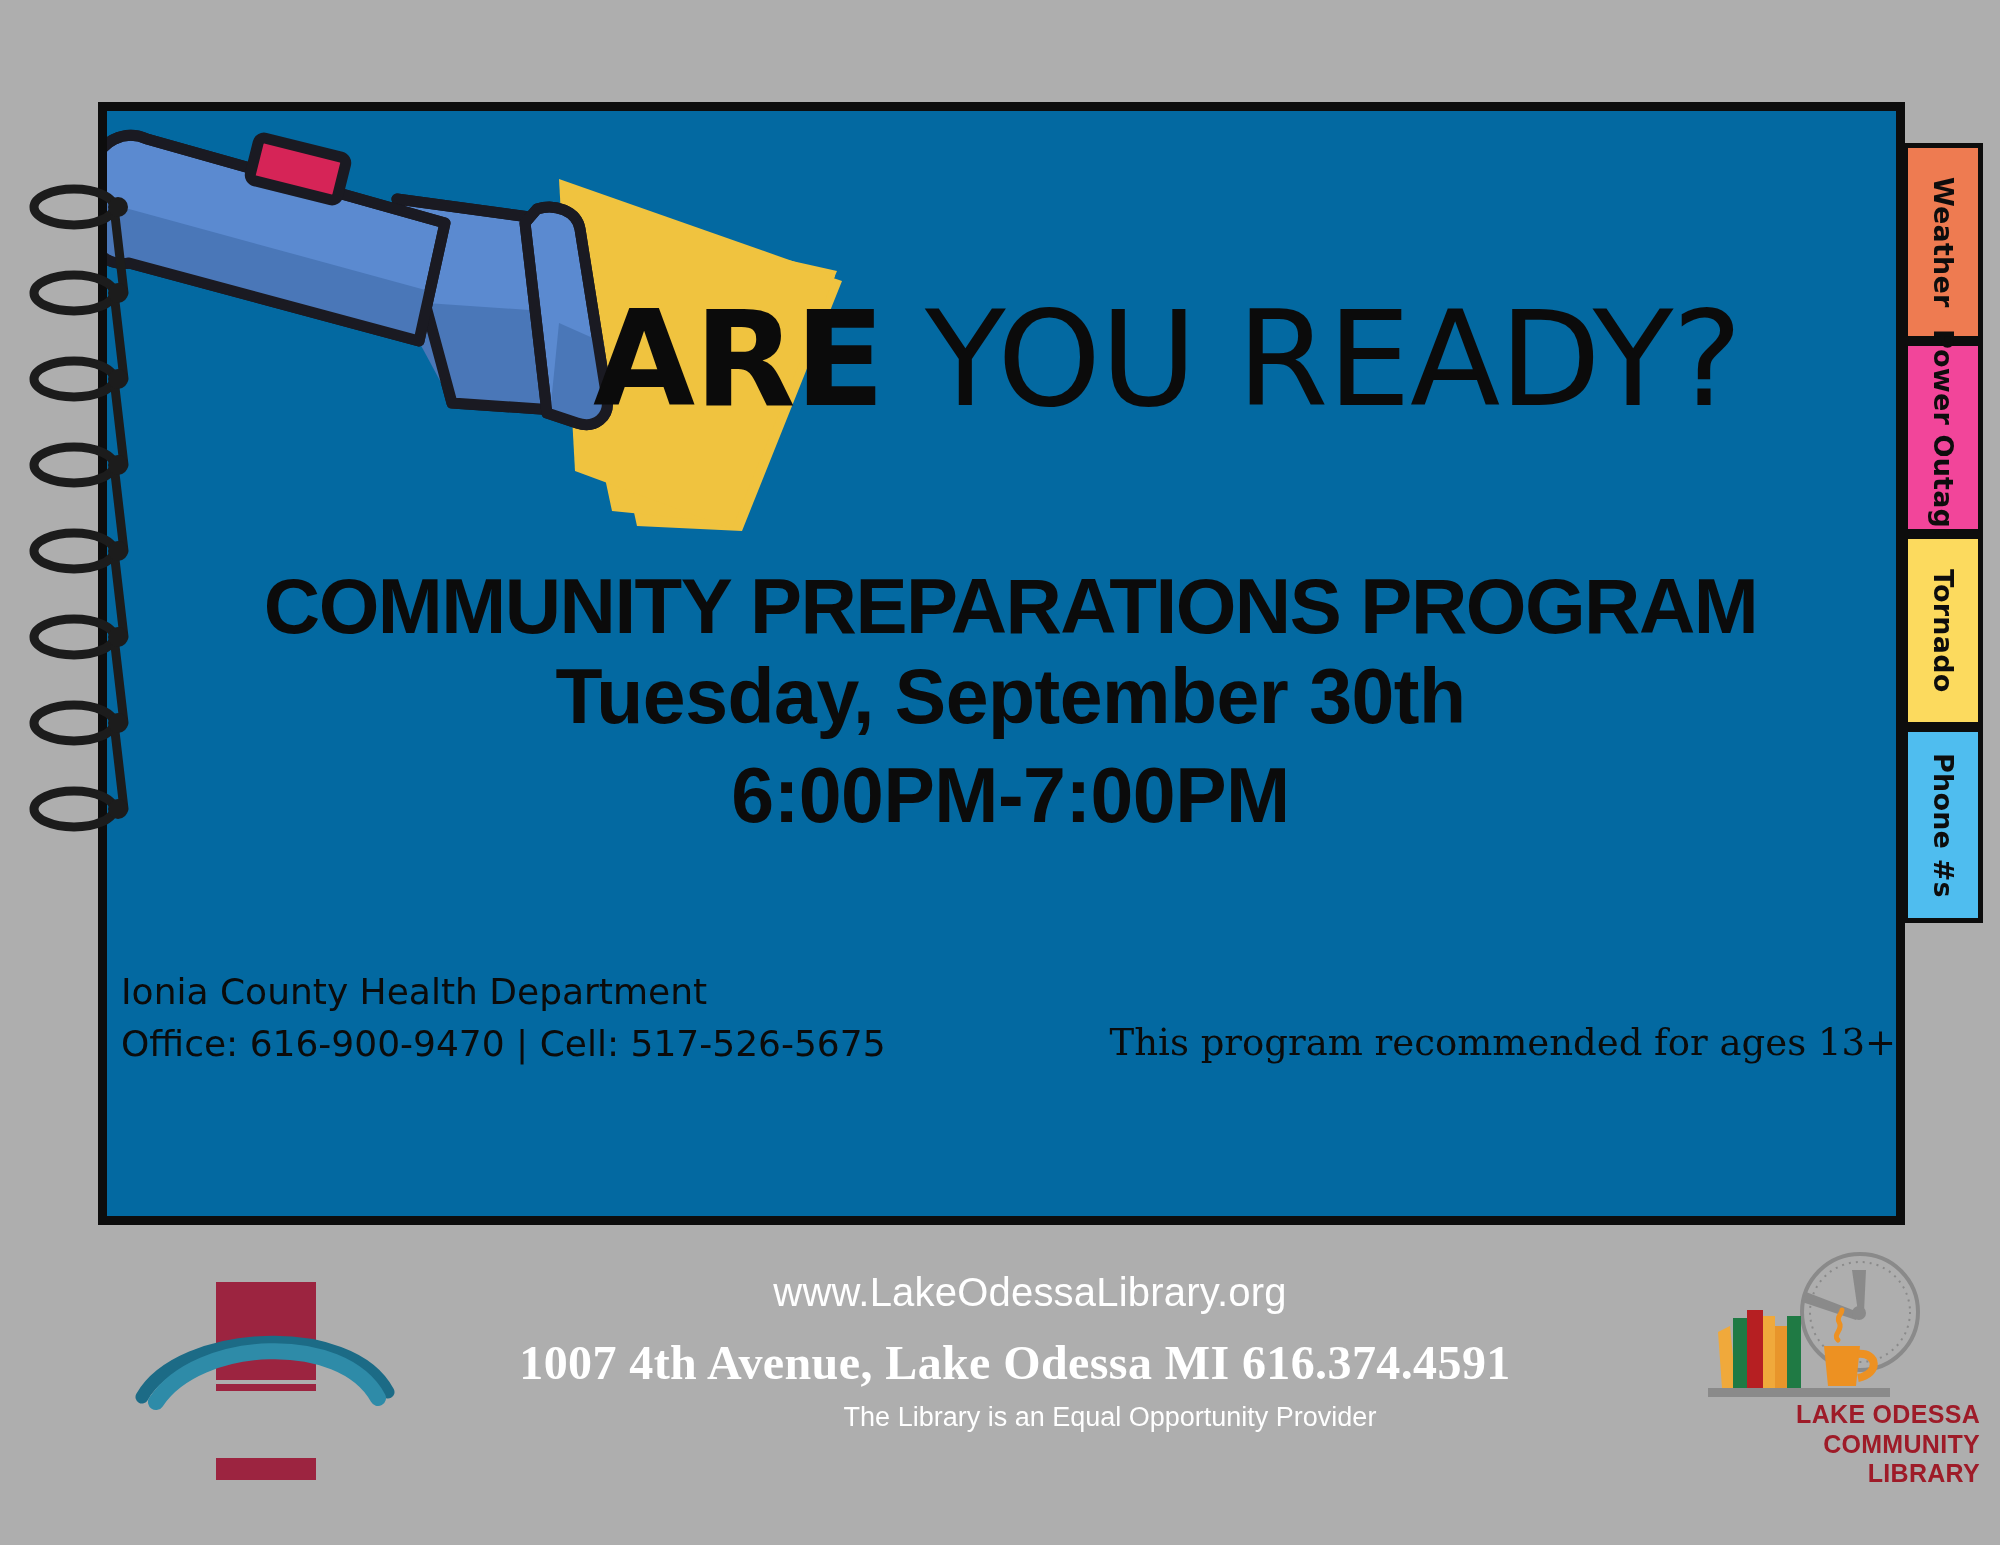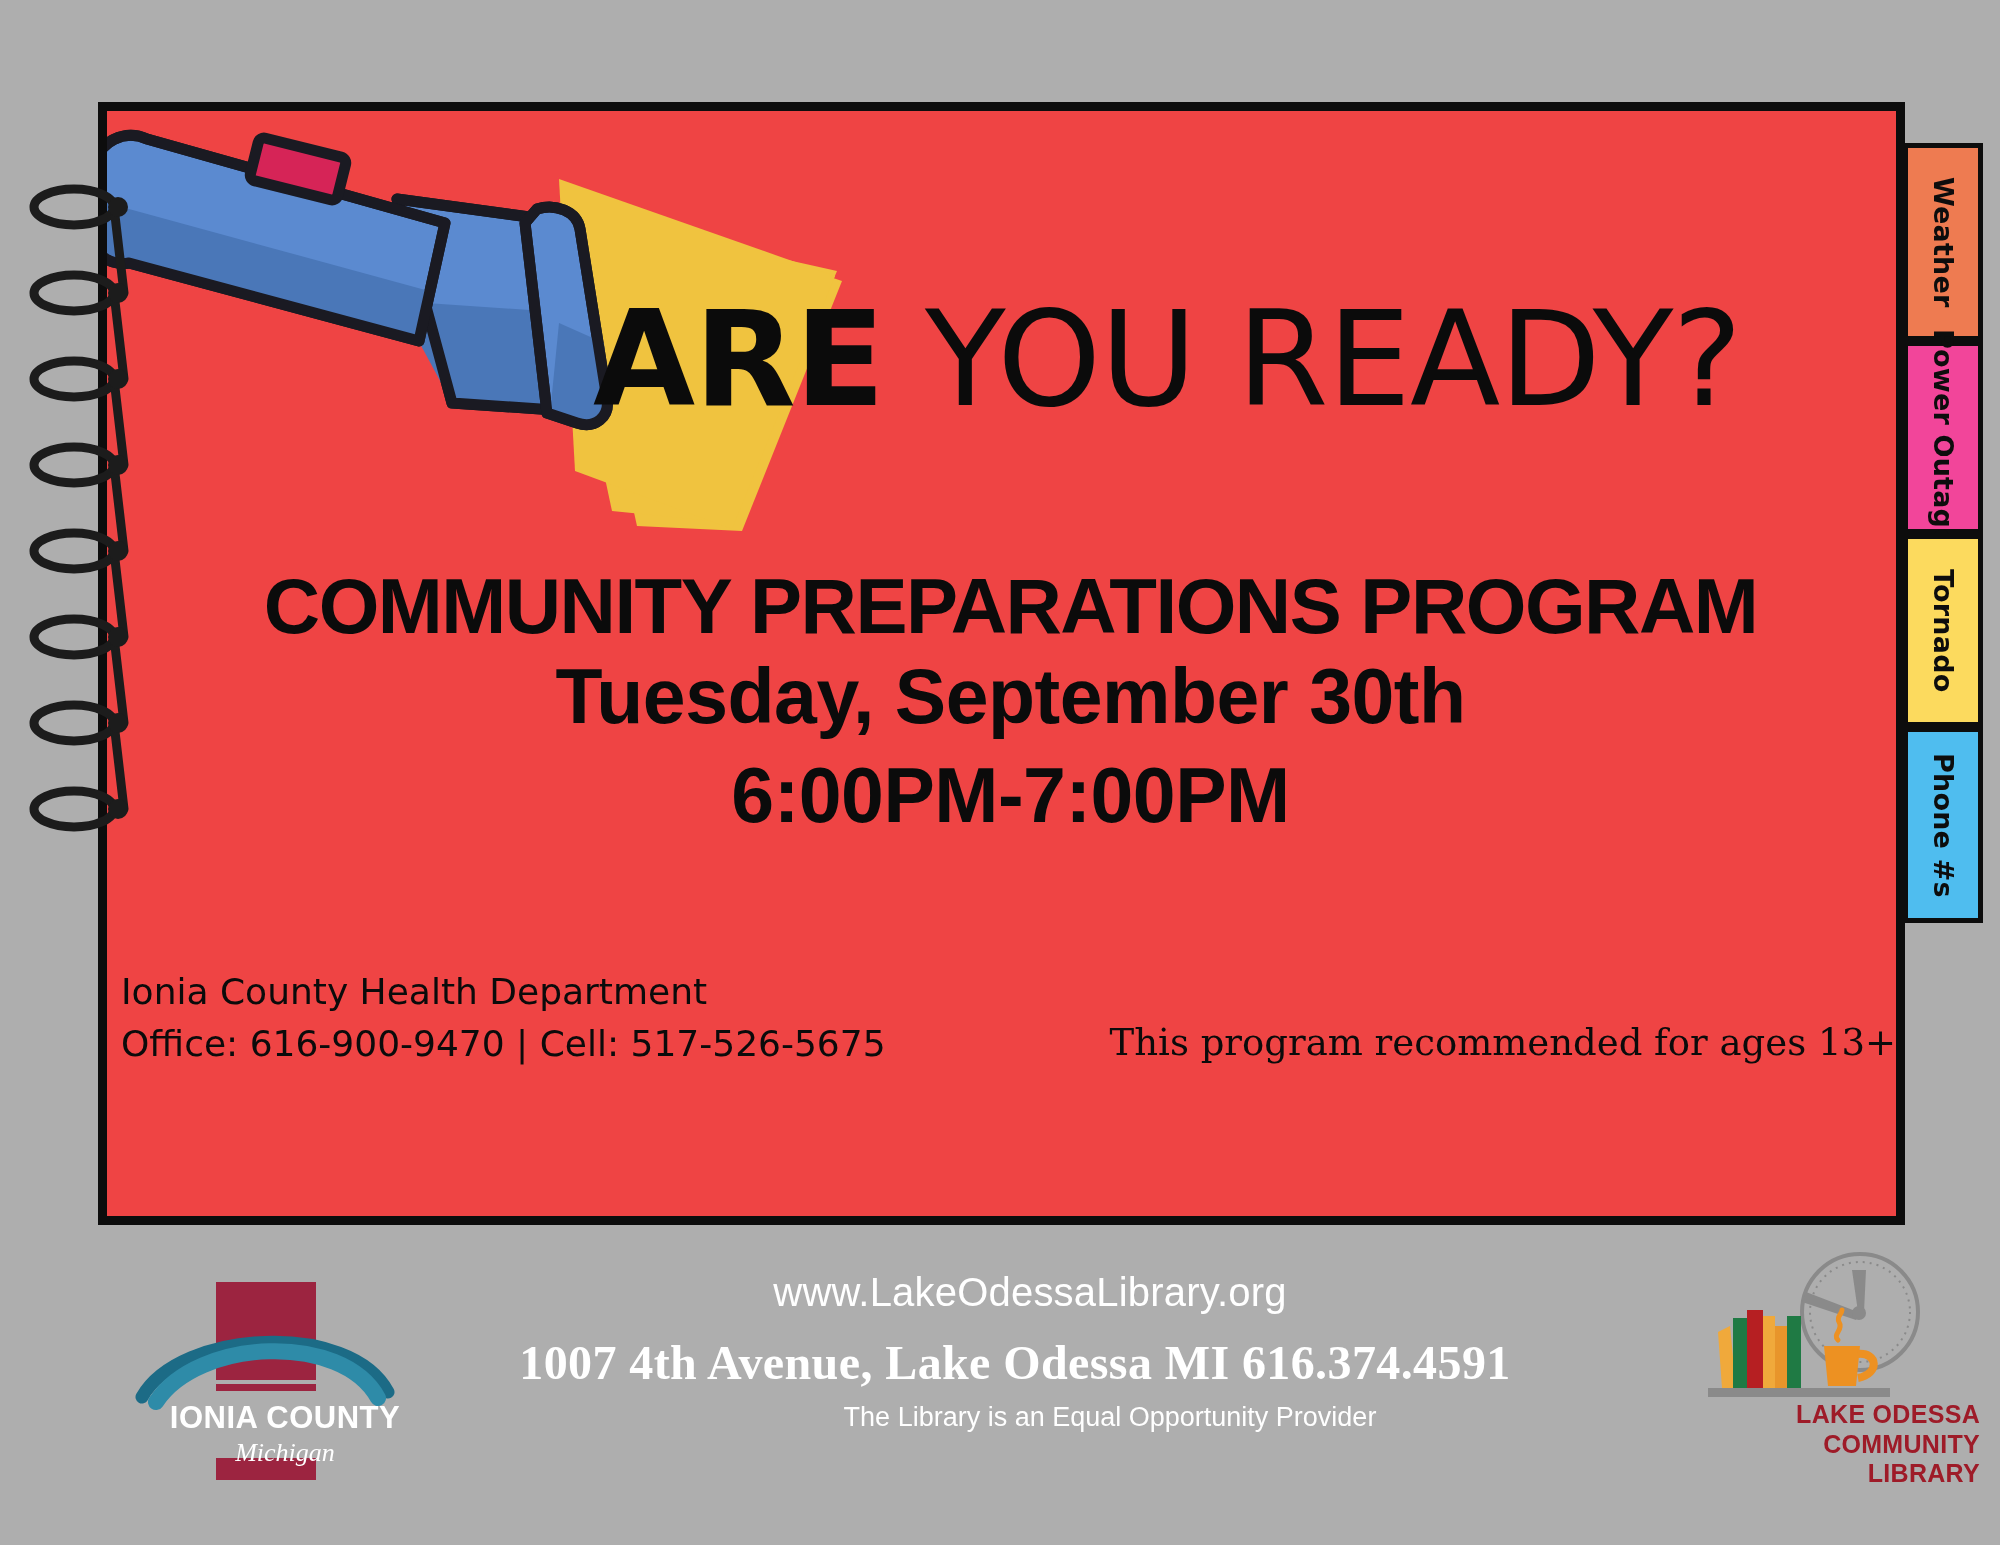--- a/index.html
+++ b/index.html
@@ -11,21 +11,21 @@
     position:relative;
   }
 
   
   #poster{position:absolute;left:0;top:0;width:2000px;height:1545px;}
 
   #page{
     position:absolute;
     left:98px;top:102px;
     width:1807px;height:1123px;
-    background:#ef4444;
+    background:#0369a1;
     border:9px solid #0d0d0d;
     box-sizing:border-box;
     overflow:hidden;
   }
 
   
   #spiral{
     position:absolute;
     left:28px;top:175px;
     width:130px;height:700px;
@@ -298,24 +298,20 @@
   </div>
 
   <div id="ionia">
     <svg viewBox="0 0 330 232" width="330" height="232">
       <rect x="96" y="10" width="100" height="98" fill="#9C2440"></rect>
       <path d="M 22 125 C 60 58 230 48 268 120" stroke="#1C6B86" stroke-width="13" fill="none" stroke-linecap="round"></path>
       <path d="M 36 130 C 78 66 222 60 258 126" stroke="#2E8BA8" stroke-width="16" fill="none" stroke-linecap="round"></path>
       <rect x="96" y="112" width="100" height="7" fill="#9C2440"></rect>
       <rect x="96" y="186" width="100" height="22" fill="#9C2440"></rect>
     </svg>
-    <div id="ionia-txt">
-      <div id="ionia-name">IONIA COUNTY</div>
-      <div id="ionia-state">Michigan</div>
-    </div>
   </div>
 
   <div id="lib">
     <svg viewBox="0 0 280 160" width="280" height="160">
 
       <circle cx="160" cy="62" r="58" fill="none" stroke="#8a8a8a" stroke-width="4"></circle>
       <circle cx="160" cy="62" r="50" fill="none" stroke="#8a8a8a" stroke-width="2" stroke-dasharray="2 5"></circle>
       <path d="M 158 62 L 152 20 L 166 20 L 164 62 Z" fill="#8a8a8a"></path>
       <path d="M 158 62 L 106 42 L 102 52 L 156 70 Z" fill="#8a8a8a"></path>
       <circle cx="159" cy="63" r="7" fill="#8a8a8a"></circle>

